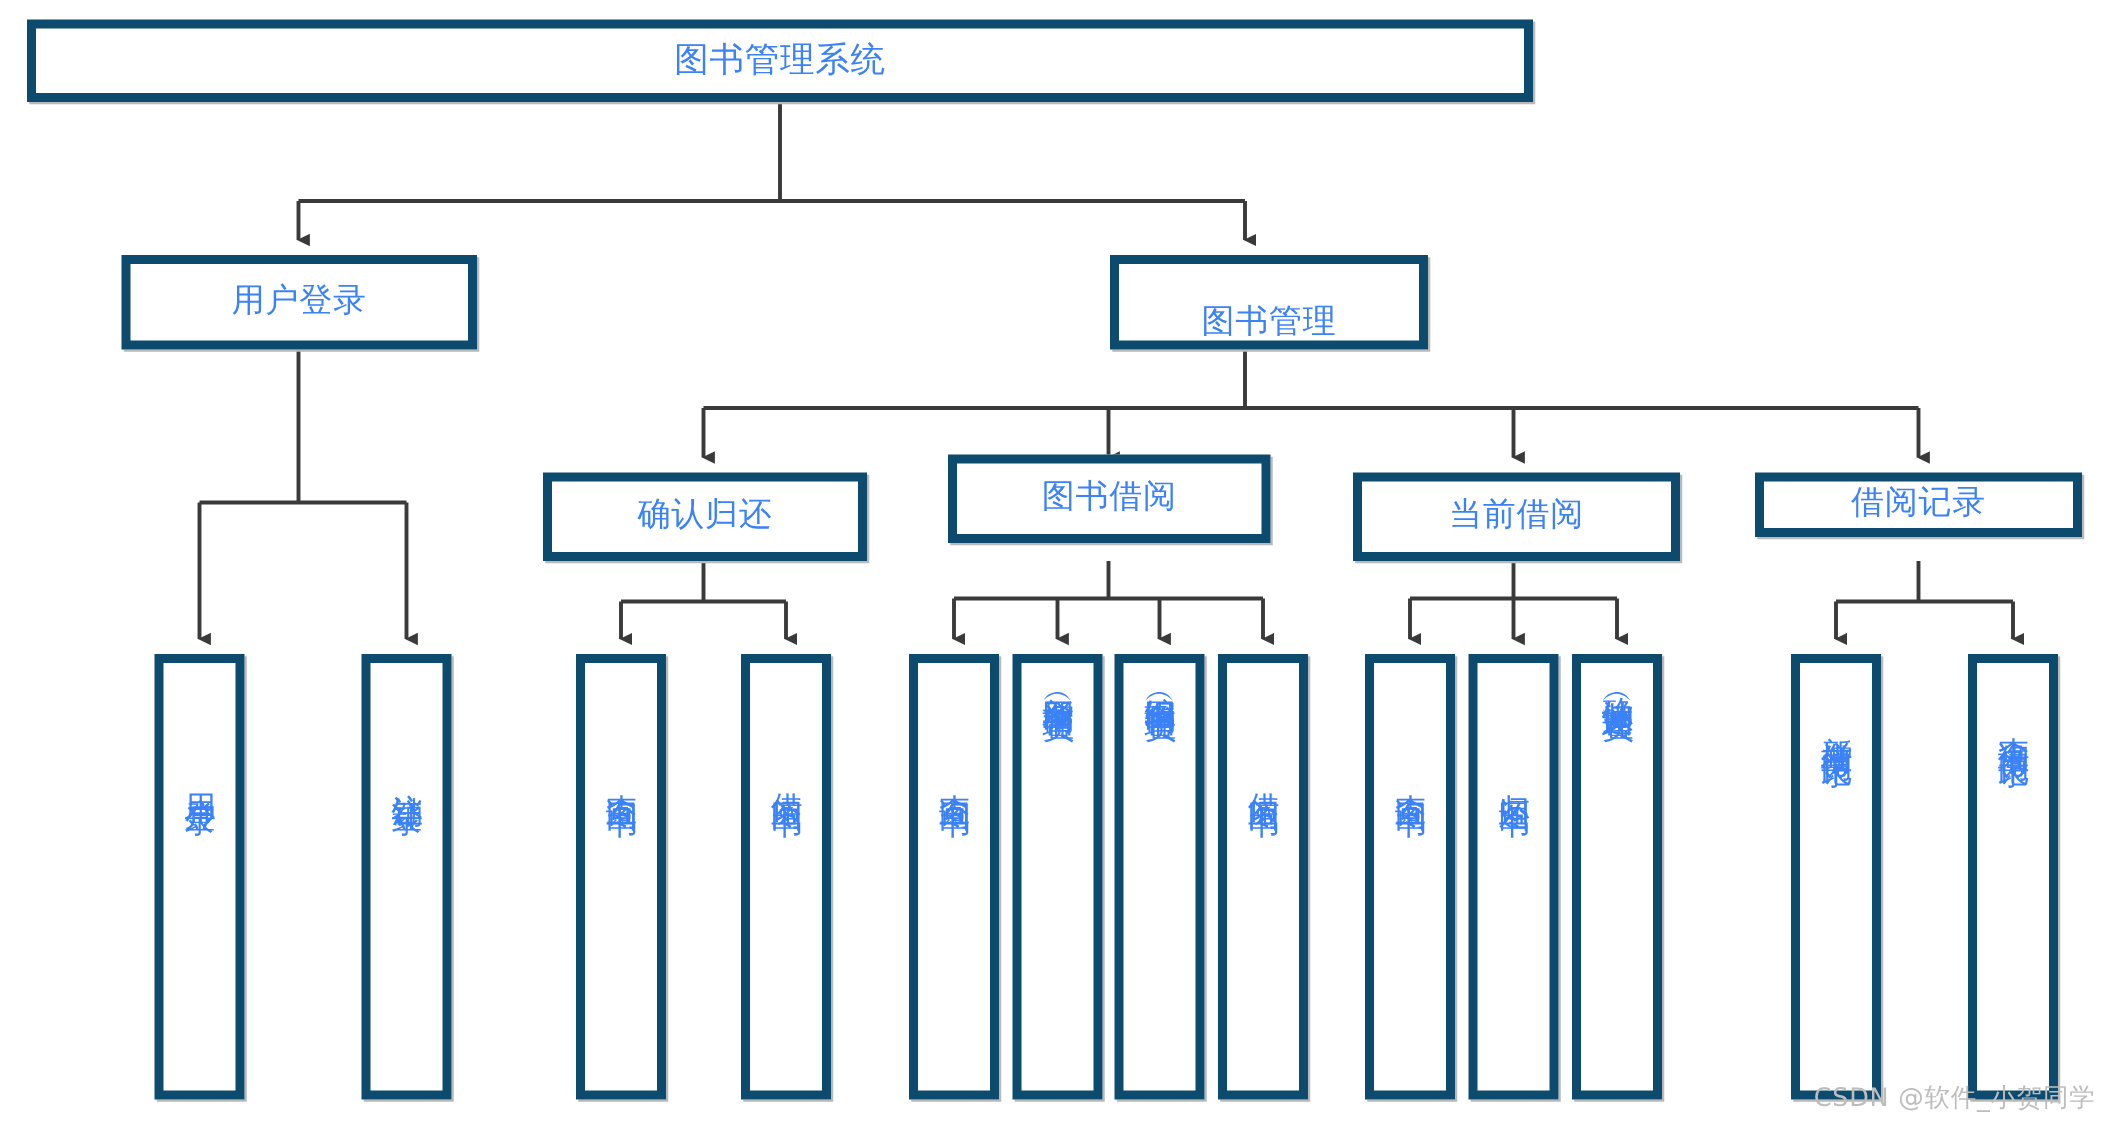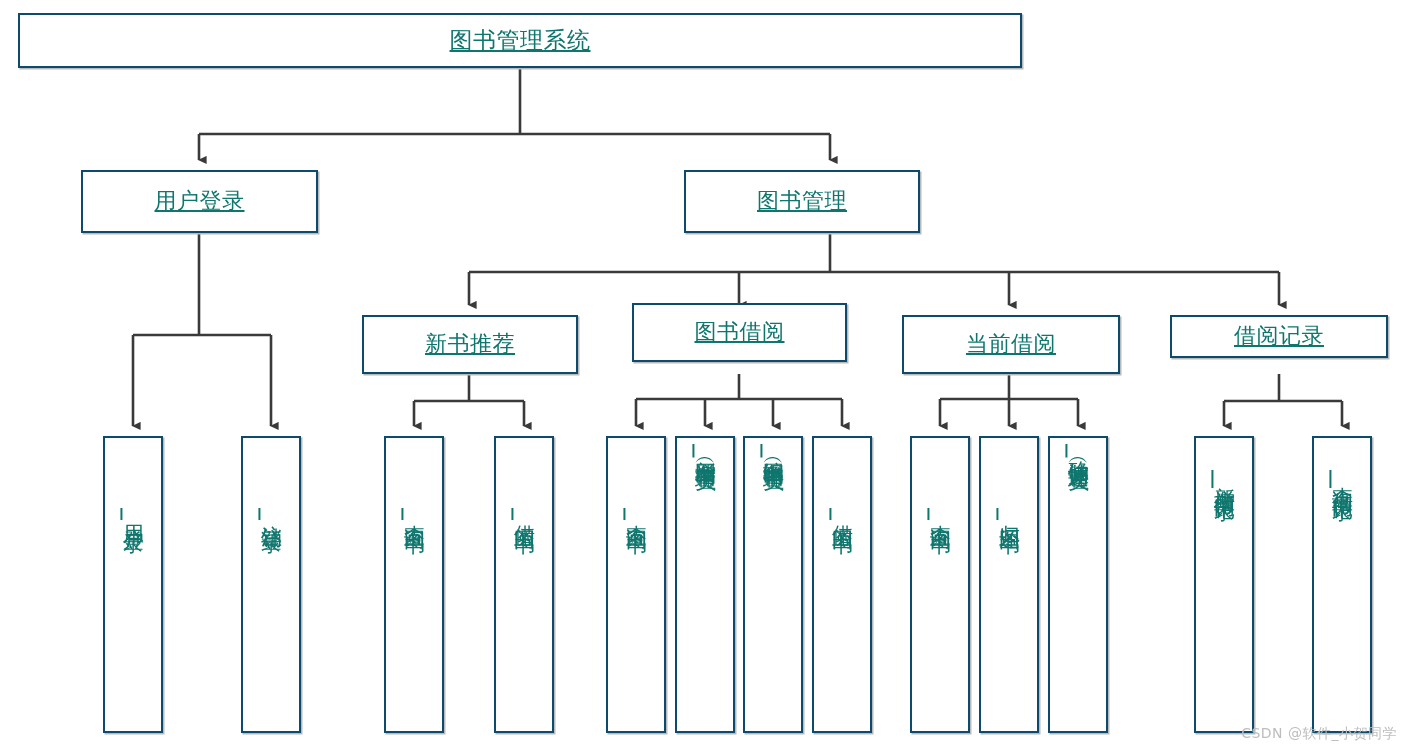--- a/index.html
+++ b/index.html
@@ -23,28 +23,27 @@
     left: 0;
     top: 0;
     width: 1405px;
     height: 747px;
     pointer-events: none;
   }
   .node {
     position: absolute;
     box-sizing: border-box;
     background: #ffffff;
-    border: 2px solid #0c4a6e;
+    border: 6px solid #0c4a6e;
     box-shadow: 1.5px 1.5px 0 0 #b9b9b9;
     display: flex;
     align-items: center;
     justify-content: center;
-    color: #0f766e;
+    color: #3b82f6;
     z-index: 3;
-    text-decoration: underline;
   }
   .node-label {
     display: block;
     white-space: nowrap;
     letter-spacing: 0.5px;
   }
   
   .node.h .node-label {
     font-size: 22px;
     line-height: 1.1;
@@ -67,21 +66,21 @@
     letter-spacing: 3px;
     white-space: nowrap;
   }
   .node.v.tall .node-label {
     letter-spacing: 1.5px;
   }
   #watermark {
     position: absolute;
     right: 8px;
     bottom: 4px;
-    font-size: 14px;
+    font-size: 17px;
     color: #bdbdbd;
     letter-spacing: 0.5px;
     z-index: 5;
     white-space: nowrap;
   }
 </style>
 </head>
 <body>
 
 <div id="diagram-root">
@@ -139,26 +138,26 @@
   </svg>
 
   <div class="node h root" style="left:18px; top:13px; width:1004px; height:55px;">
     <span class="node-label">图书管理系统</span>
   </div>
 
   <div class="node h" style="left:81px; top:170px; width:237px; height:63px;">
     <span class="node-label">用户登录</span>
   </div>
 
-  <div class="node h" style="left:684px; top:170px; width:236px; height:63px;">
+  <div class="node h" style="left:740px; top:170px; width:212px; height:63px;align-items:flex-end;">
     <span class="node-label">图书管理</span>
   </div>
 
   <div class="node h" style="left:362px; top:315px; width:216px; height:59px;">
-    <span class="node-label">新书推荐</span>
+    <span class="node-label">确认归还</span>
   </div>
 
   <div class="node h" style="left:632px; top:303px; width:215px; height:59px;">
     <span class="node-label">图书借阅</span>
   </div>
 
   <div class="node h" style="left:902px; top:315px; width:218px; height:59px;">
     <span class="node-label">当前借阅</span>
   </div>
 

